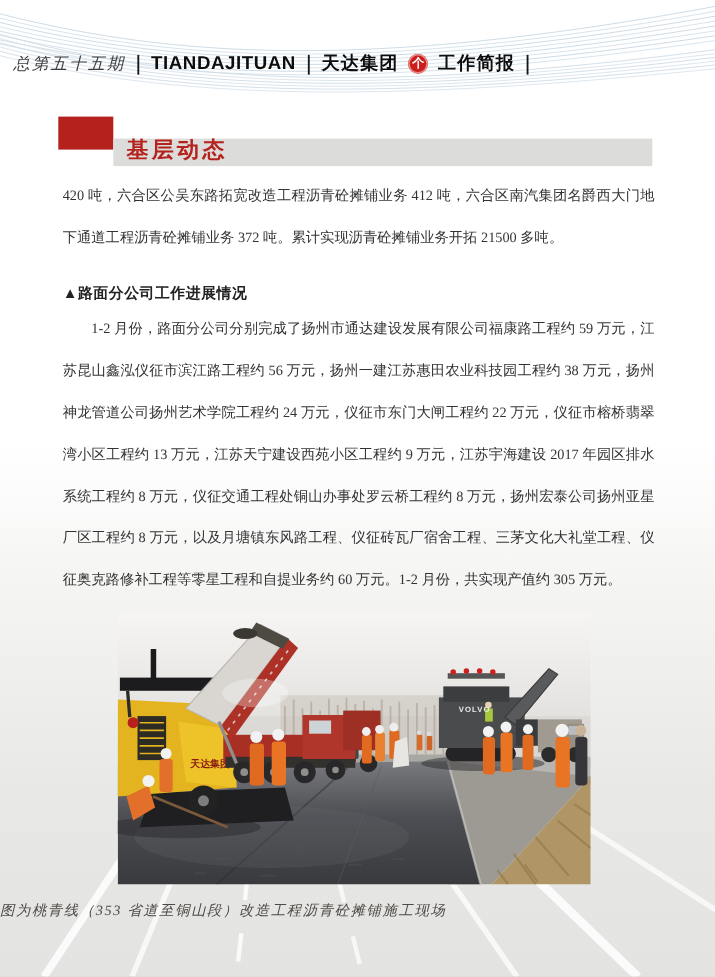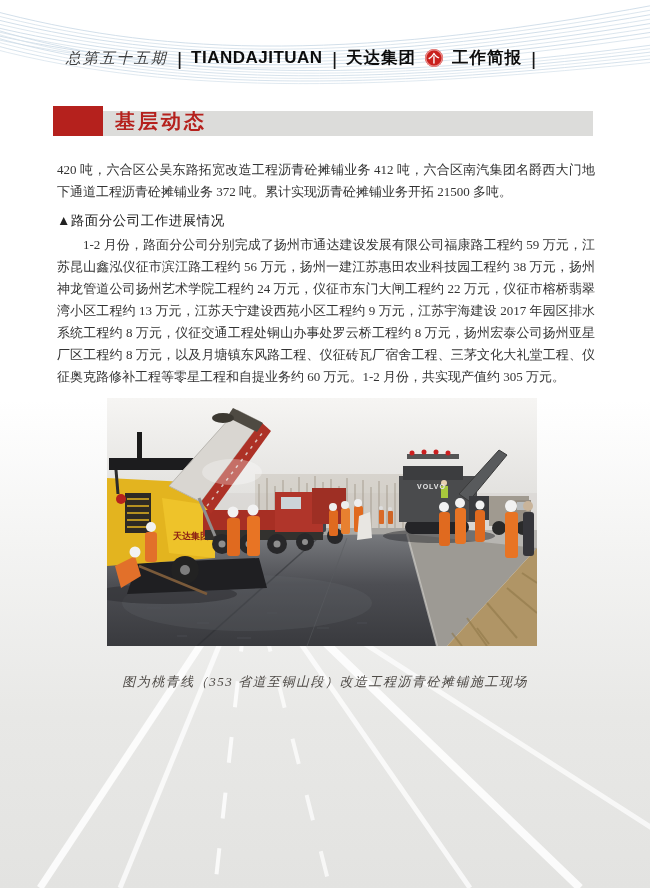--- a/index.html
+++ b/index.html
@@ -13,50 +13,50 @@
   .waves{position:absolute;top:0;left:0;z-index:0;}
   .watermark{
     position:absolute;left:0;top:400px;width:650px;height:488px;z-index:0;
     background:linear-gradient(180deg,rgba(234,234,232,0) 0%,rgba(234,234,232,.55) 30%,#e8e8e6 65%,#e3e3e1 100%);
   }
   .watermark svg{position:absolute;inset:0;}
   
   .flow{position:relative;z-index:1;}
   
   .header-row{
-    display:flex;justify-content:center;align-items:center;
-    padding:46px 48px 0 0;gap:9px;height:24px;box-sizing:content-box;
+    display:flex;justify-content:flex-start;align-items:center;
+    padding:46px 48px 0 12px;gap:9px;height:24px;box-sizing:content-box;
   }
   .issue{font-style:italic;font-size:15px;color:#3d3d3d;letter-spacing:2px;}
   .hsep{font-family:"Liberation Sans","DejaVu Sans",sans-serif;font-weight:700;font-size:19px;color:#161616;line-height:1;transform:scaleX(.7);}
   .brand-en{font-family:"Liberation Sans","DejaVu Sans",sans-serif;font-weight:700;font-size:17px;color:#0d0d0d;letter-spacing:.5px;}
   .brand-cn,.pub{font-family:"Liberation Sans","DejaVu Sans",sans-serif;font-weight:700;font-size:16.5px;color:#0d0d0d;letter-spacing:1px;}
   .logo{
     display:inline-block;width:18px;height:18px;border-radius:50%;
     background:#c9201d;color:#fff;font-family:"Liberation Sans",sans-serif;
     font-size:11px;line-height:18px;text-align:center;font-weight:700;
     box-shadow:inset 0 0 0 1.5px #e88a88;
   }
   
   .banner{position:relative;margin:36px 0 0 53px;width:540px;height:30px;}
   .banner-block{position:absolute;left:0;top:0;width:50px;height:30px;background:#b5211d;}
-  .banner-bar{position:absolute;left:50px;top:5px;width:490px;height:25px;background:#dcdcda;}
+  .banner-bar{position:absolute;left:50px;top:20px;width:490px;height:25px;background:#dcdcda;}
   .banner-title{
     position:absolute;left:12px;top:-3px;font-size:20px;font-weight:700;
     color:#b5211d;letter-spacing:3px;font-family:"Liberation Serif","DejaVu Serif",serif;
   }
   
   .content{margin:23px 0 0 57px;width:538px;font-size:13px;color:#333;text-align:justify;}
-  .content p{margin:0;line-height:22px;}
+  .content p{margin:0;line-height:38px;}
   .content p.indent{text-indent:2em;}
-  .content h3{margin:4px 0 0 0;font-size:13.5px;line-height:27px;font-weight:400;color:#222;letter-spacing:.5px;}
+  .content h3{margin:18px 0 0 0;font-size:13.5px;line-height:27px;font-weight:700;color:#222;letter-spacing:.5px;}
   
   .photo{margin:10px 0 0 107px;width:430px;height:248px;line-height:0;}
   .caption{
-    margin-top:27px;text-align:center;font-style:italic;
+    margin-top:15px;font-style:italic;
     font-size:13px;color:#4e4a46;letter-spacing:1.5px;
   }
 </style>
 </head>
 <body>
 
 <div class="page">
 
   <div class="watermark">
     <svg width="650" height="488" viewBox="0 0 650 488">

